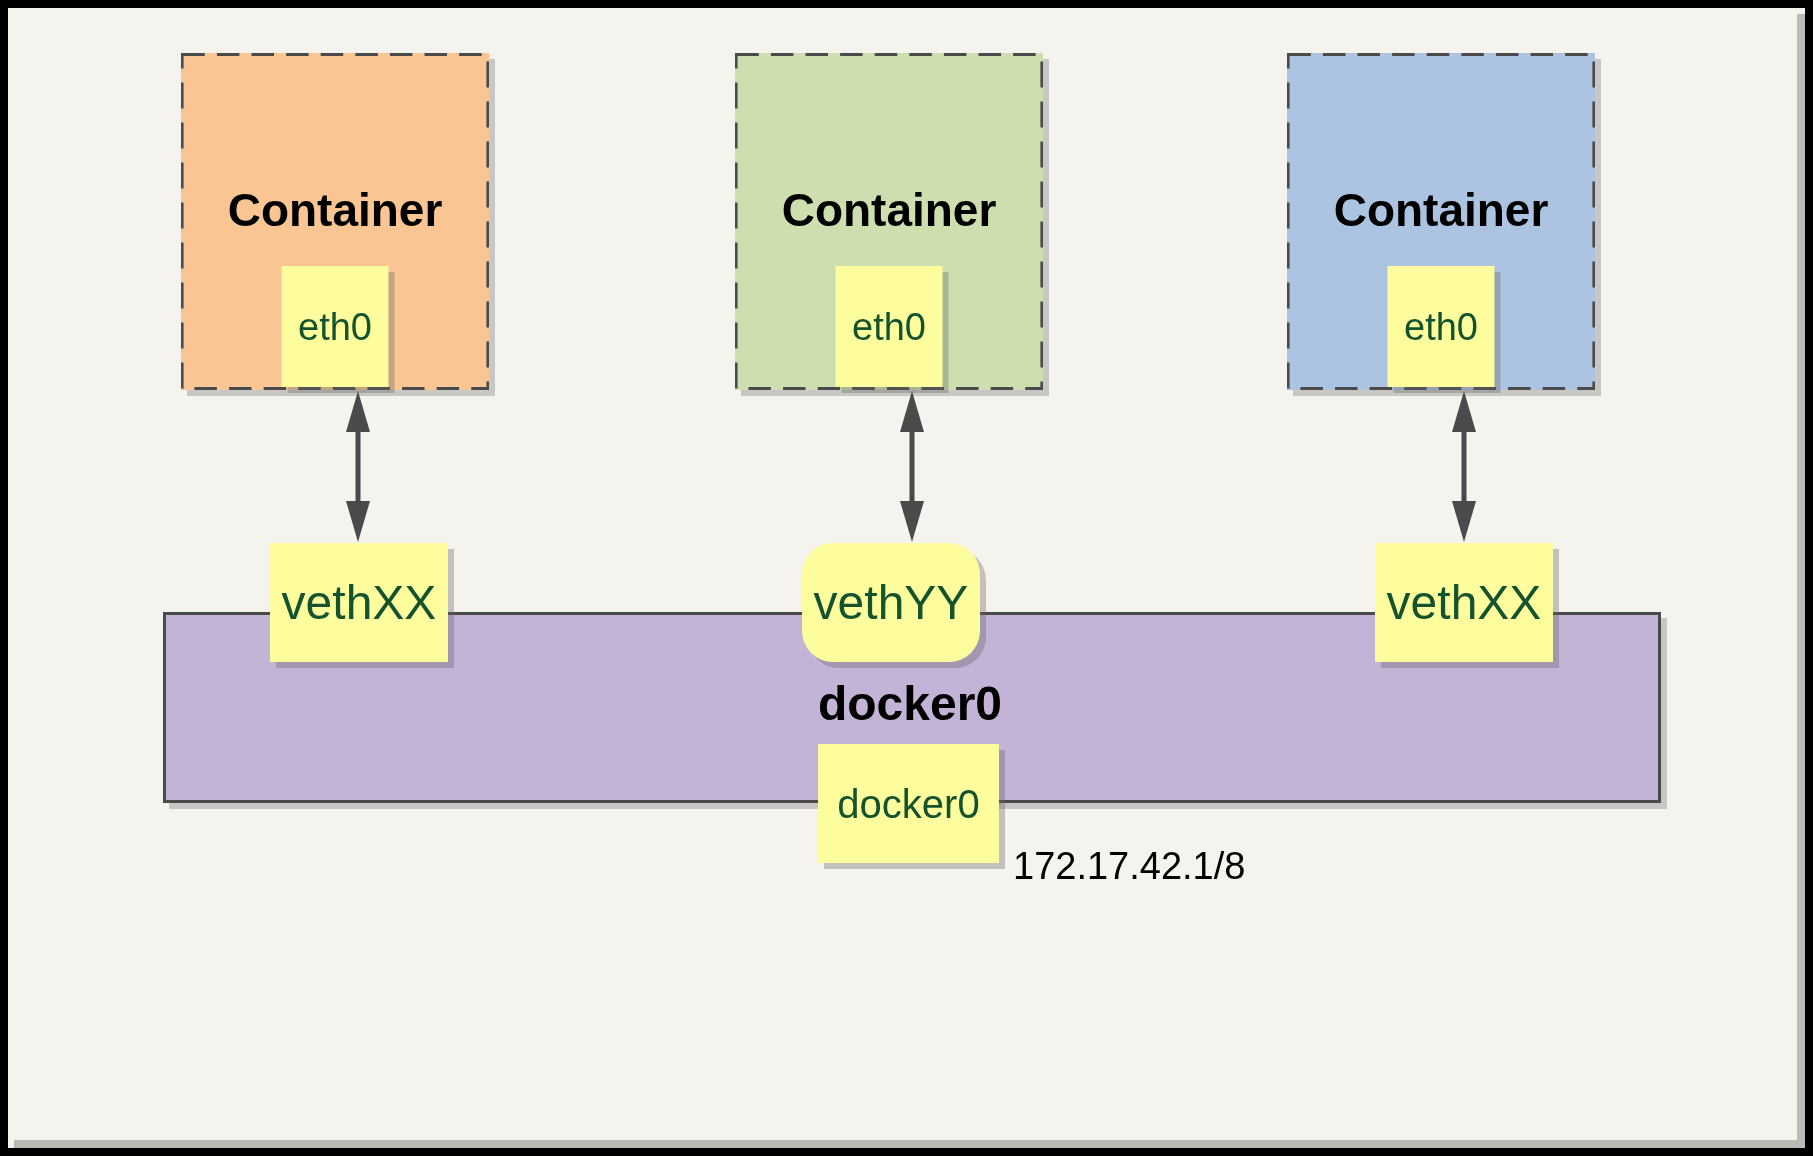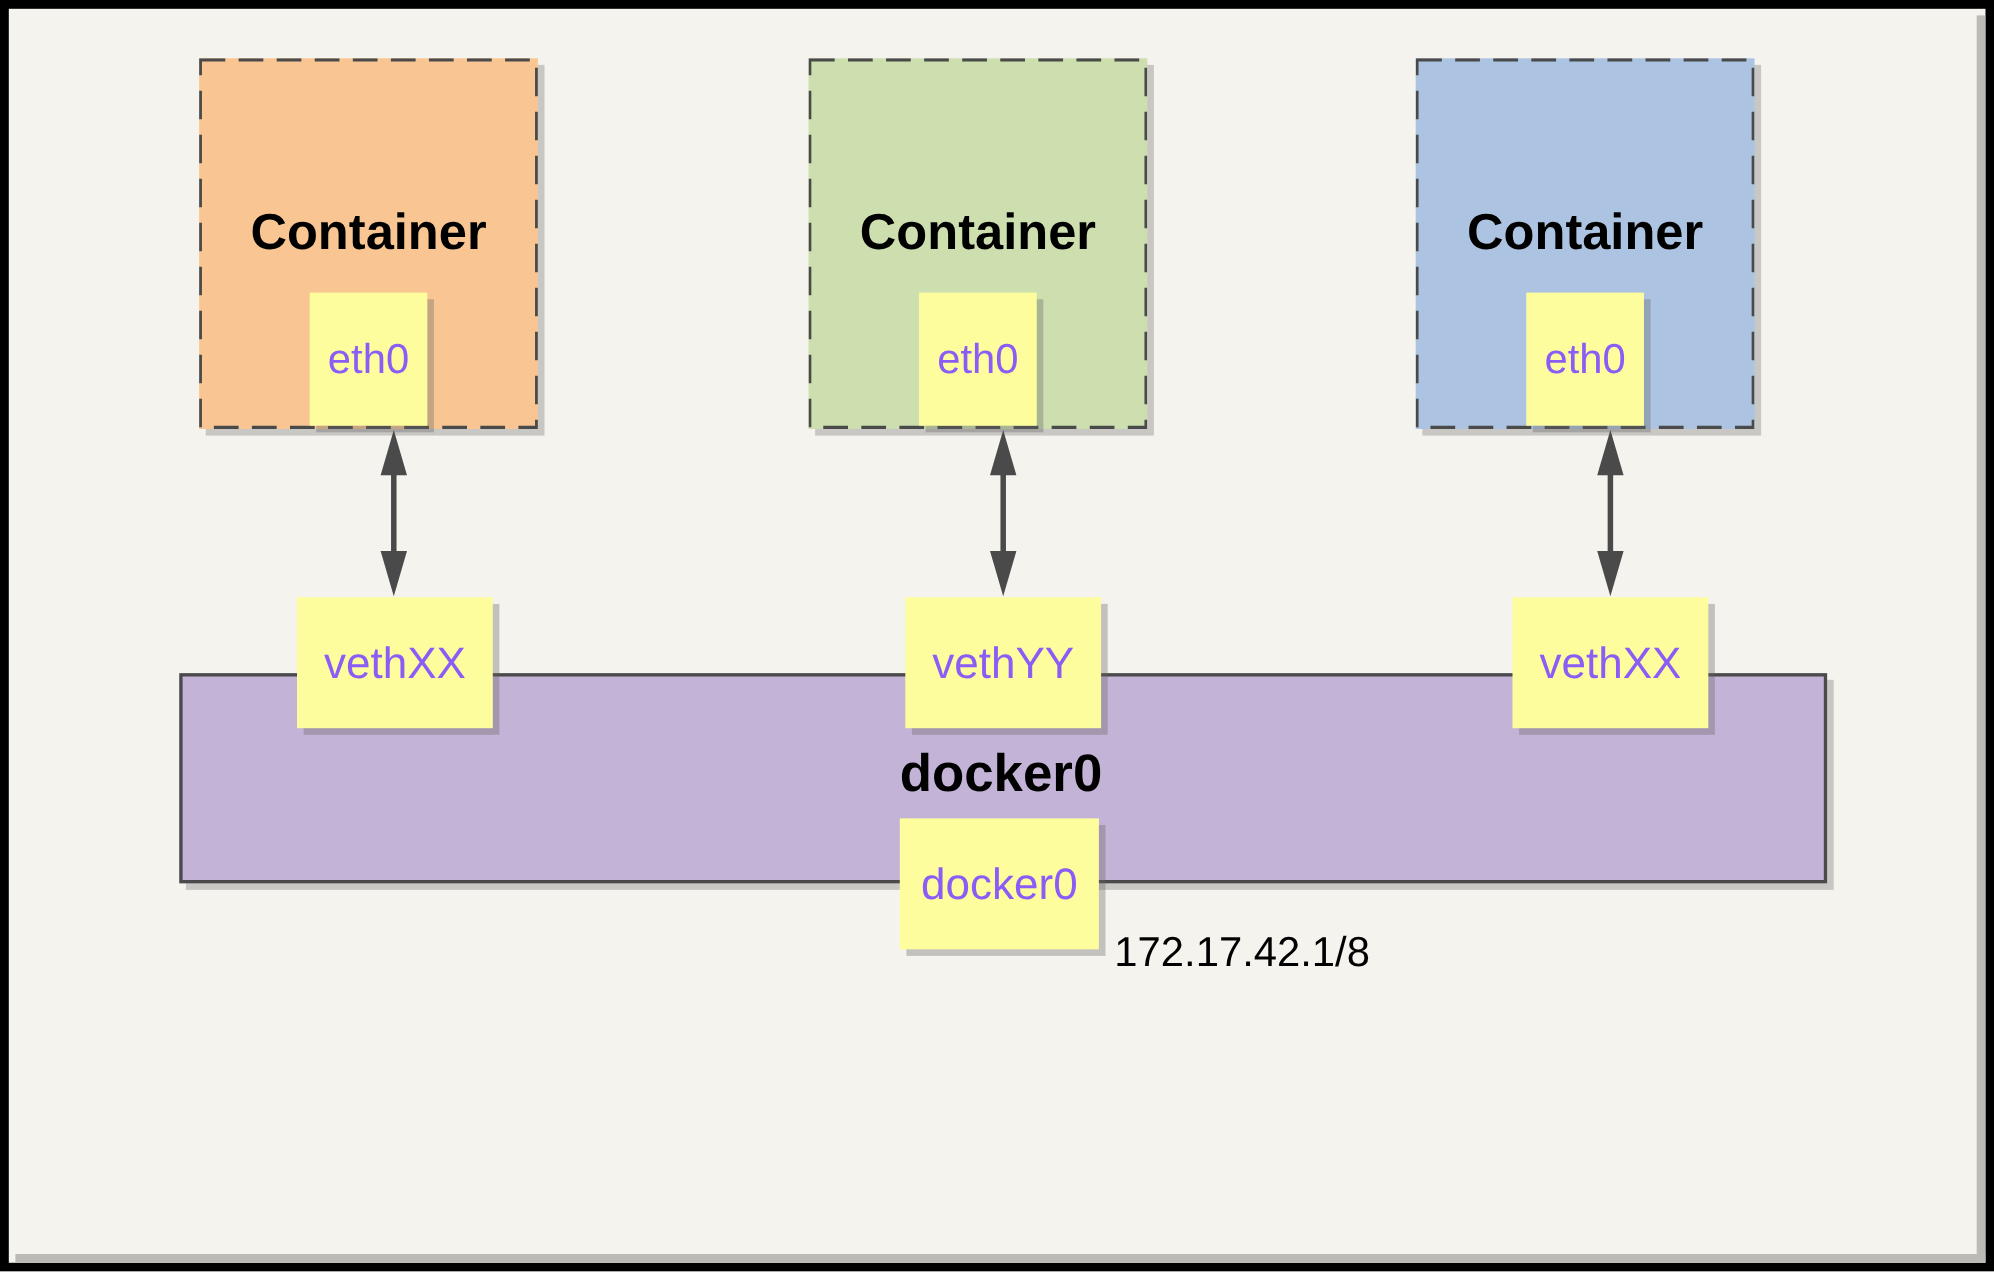--- a/index.html
+++ b/index.html
@@ -28,26 +28,26 @@
   .container-label{
     position:absolute;top:134px;left:0;width:100%;
     text-align:center;font-size:46px;font-weight:bold;color:#000;line-height:1;
   }
 
   .iface-box{
     position:absolute;
     display:flex;align-items:center;justify-content:center;
     background:#FDFD9D;
     box-shadow:6px 6px 0 rgba(100,100,100,0.35);
-    color:#8b5cf6;line-height:1;
+    color:#14532d;line-height:1;
   }
   .eth{left:50%;transform:translateX(-50%);top:213px;width:107px;height:121px;font-size:38px;}
-  .veth{top:535px;width:178px;height:119px;font-size:40px;}
+  .veth{top:535px;width:178px;height:119px;font-size:48px;}
   .v1{left:262px;}
-  .v2{left:815px;}
+  .v2{left:794px;border-radius:31px;}
   .v3{left:1367px;}
   .d0{left:810px;top:736px;width:181px;height:119px;font-size:40px;}
 
   .arrow{position:absolute;top:382px;width:30px;height:153px;}
   .a1{left:335px;}
   .a2{left:889px;}
   .a3{left:1441px;}
 
   .bridge-bar{
     position:absolute;left:155px;top:604px;width:1498px;height:191px;

